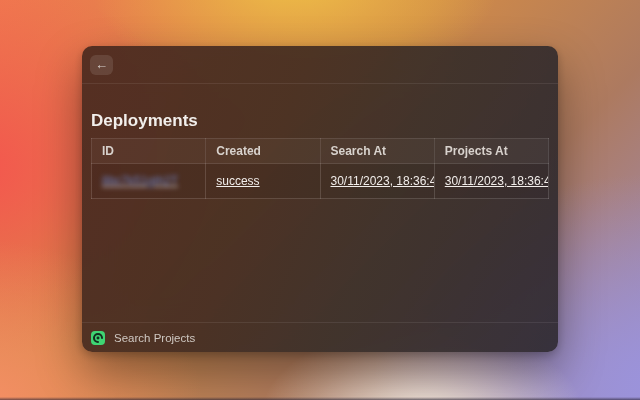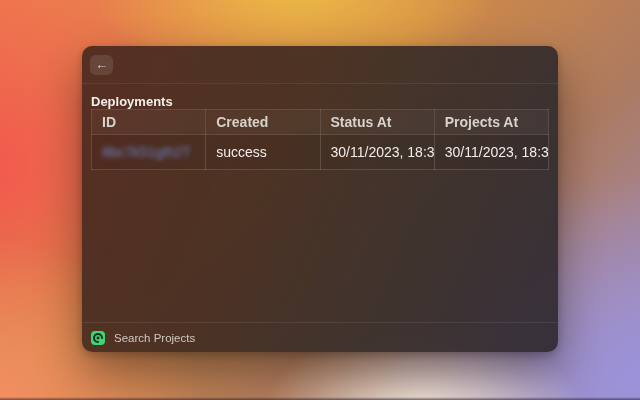--- a/index.html
+++ b/index.html
@@ -49,39 +49,40 @@
     border: none; border-radius: 6px;
     background: rgba(255,255,255,0.11);
     color: #d9d3cf; font-size: 13px; line-height: 1;
     display: flex; align-items: center; justify-content: center;
     cursor: pointer; font-family: "Liberation Sans", sans-serif;
   }
 
   .win-body { flex: 1 1 auto; padding: 10px 9px 0 9px; }
 
   .page-title { font-size: 17px; font-weight: 700; letter-spacing: 0.2px; color: #ffffff; }
-  .section-title { font-size: 13px; font-weight: 700; color: #f2efec; }
+  .section-title { font-size: 17px; font-weight: 700; color: #f2efec; margin-top: 17px; }
 
   table.deploy-table {
-    width: 100%; 
+    width: 100%; margin-top: 7px;
     border-collapse: collapse; table-layout: fixed;
-    font-size: 14px;
+    font-size: 12px;
   }
   .deploy-table th, .deploy-table td {
     border: 1px solid rgba(255,255,255,0.13);
     padding: 0 10px; text-align: left;
     white-space: nowrap; overflow: hidden;
   }
   .deploy-table th {
     height: 25px; font-weight: 600; color: #d8d2cd;
     background: rgba(255,255,255,0.035);
   }
   .deploy-table td {
     height: 35px; color: #f1edea;
     background: rgba(0,0,0,0.06);
+    text-decoration: underline;
   }
   .id-link {
     color: #6d87cc; text-decoration: none; cursor: pointer;
     filter: blur(2.5px); opacity: 0.95;
   }
 
   .win-footer {
     flex: 0 0 auto; height: 30px;
     display: flex; align-items: center; gap: 9px;
     padding: 0 9px;
@@ -106,21 +107,21 @@
     </div>
 
     <div class="win-body">
       <h2 class="section-title">Deployments</h2>
 
       <table class="deploy-table">
         <thead>
           <tr>
             <th>ID</th>
             <th>Created</th>
-            <th>Status At</th>
+            <th>Search At</th>
             <th>Projects At</th>
           </tr>
         </thead>
         <tbody>
           <tr>
             <td>
               <a class="id-link">8bc7k51gth2T</a>
             </td>
             <td>success</td>
             <td>30/11/2023, 18:36:47</td>

